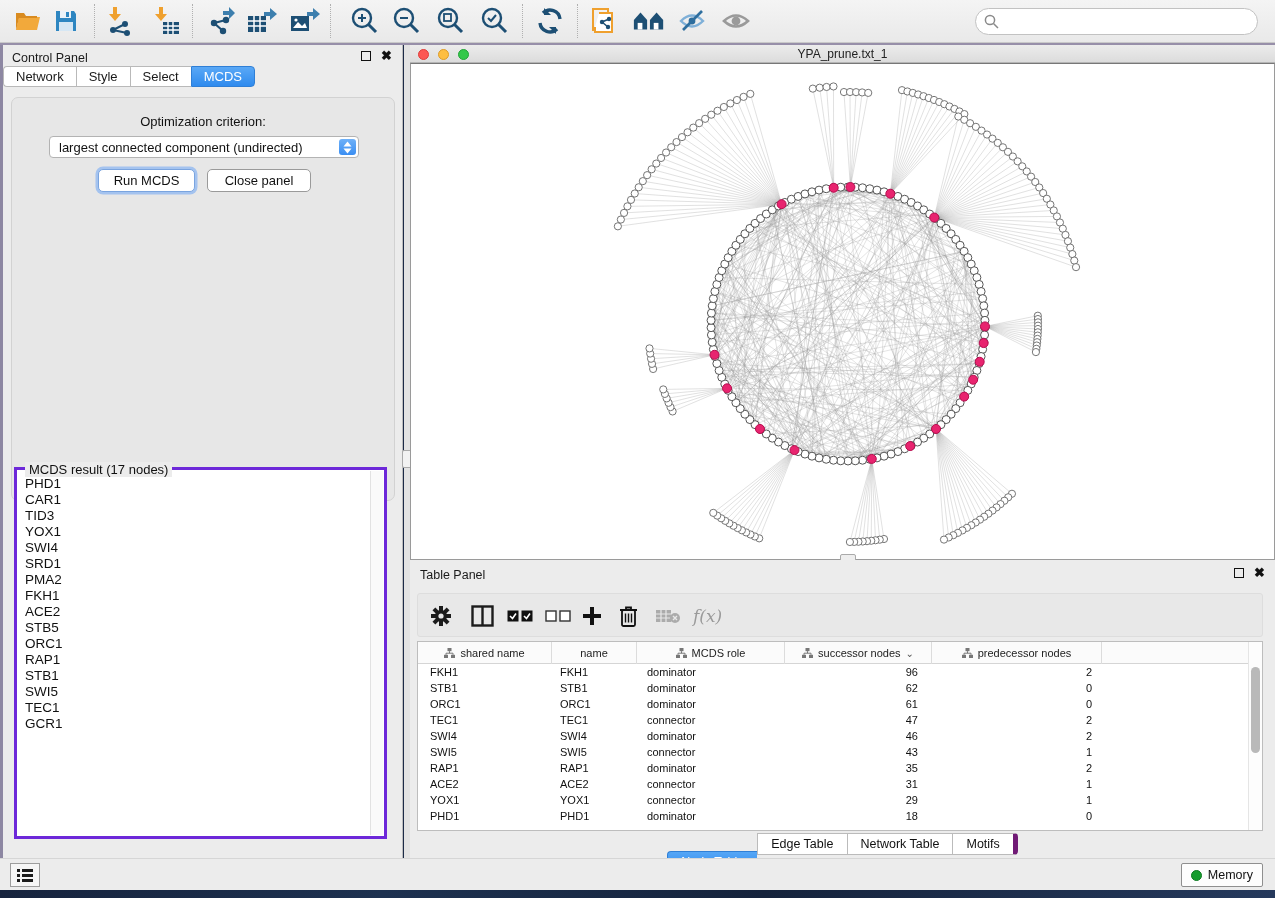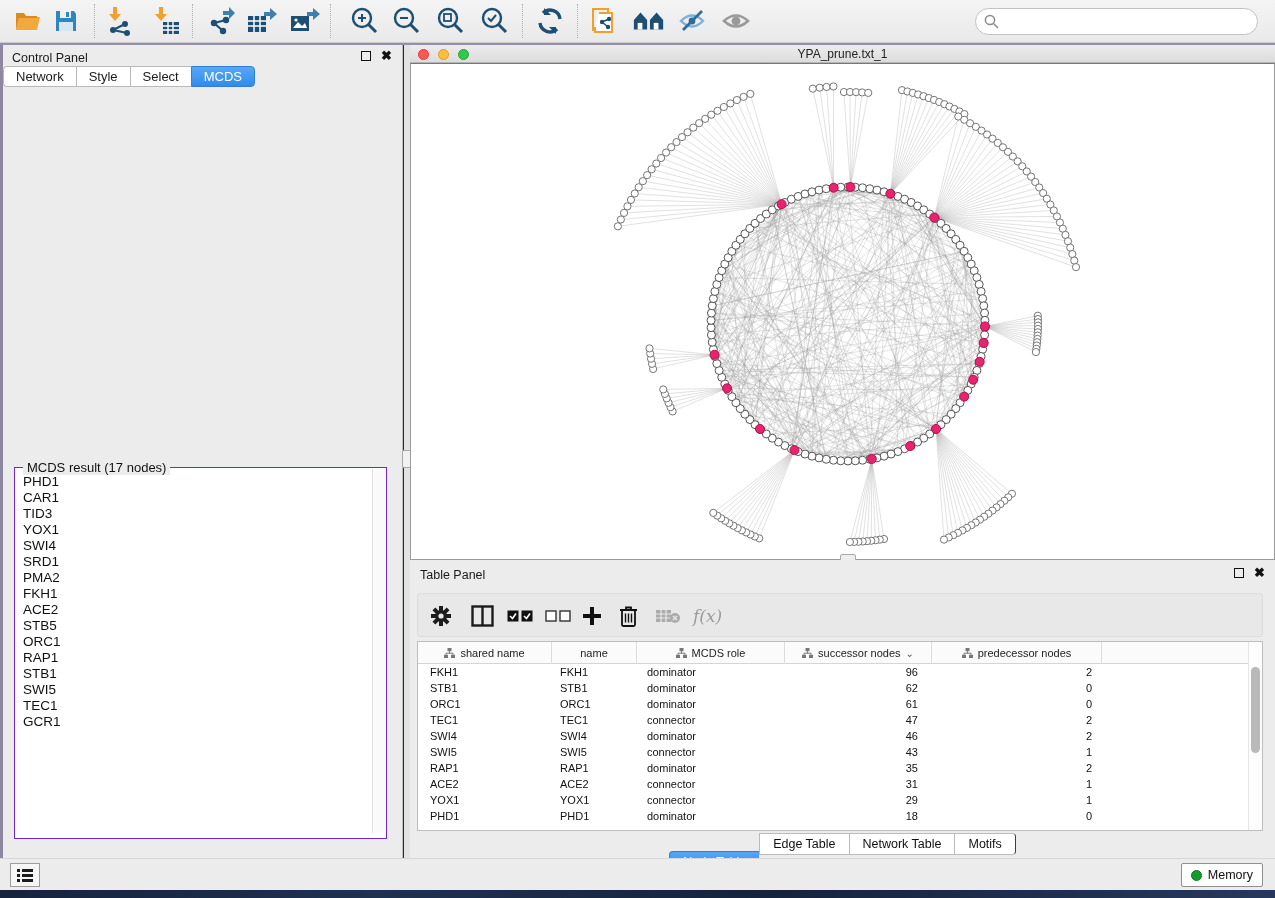--- a/index.html
+++ b/index.html
@@ -49,21 +49,21 @@
     align-items:center; justify-content:center; gap:1px; }
   #opt-stepper svg { display:block; }
   .cp-btn { position:absolute; top:71px; height:23px; background:#fff; border:1px solid #9a9a9a;
     border-radius:5px; font-size:13px; color:#111; display:flex; align-items:center;
     justify-content:center; }
   #run-btn { left:86px; width:97px; border-color:#7aa4df;
     box-shadow:0 0 0 2.5px rgba(110,165,245,.55); }
   #closepanel-btn { left:195px; width:104px; }
 
   #mcds-box { position:absolute; left:11px; top:422px; width:373px; height:372px;
-    background:#fff; border:1px solid #6d28d9; }
+    background:#fff; border:3px solid #6d28d9; }
   #mcds-legend { position:absolute; left:8px; top:-8px; background:#ececec; padding:0 4px;
     font-size:13px; color:#111; }
   #mcds-list { position:absolute; left:1px; top:6px; width:352px; }
   .mcds-item { font-size:13.5px; color:#111; line-height:16px; padding-left:7px; }
   #mcds-scroll { position:absolute; right:1px; top:1px; width:13px; height:364px;
     background:#fafafa; border-left:1px solid #e2e2e2; }
 
   
   #v-divider { position:absolute; left:404px; top:45px; width:6px; height:813px; background:#e3e3e3; }
   #v-grip { position:absolute; left:-2px; top:405px; width:10px; height:18px; background:#f2f2f2;
@@ -108,21 +108,21 @@
   .c3 { width:147px; text-align:right; padding-right:14px; }
   .c4 { width:170px; text-align:right; padding-right:10px; }
   #nt-scroll { position:absolute; right:0; top:0; width:14px; height:188px; background:#fdfdfd;
     border-left:1px solid #e5e5e5; }
   #nt-thumb { position:absolute; left:2px; top:25px; width:9px; height:86px; background:#b9b9b9;
     border-radius:5px; }
   #tp-tabs { position:absolute; left:0; top:273px; width:100%; display:flex; justify-content:center; }
   .tp-tab { height:22px; line-height:20px; padding:0 13px; font-size:12.5px; background:#fff;
     border:1px solid #bbb; border-right:none; color:#111; }
   .tp-tab:first-child { border-radius:4px 0 0 4px; }
-  .tp-tab:last-child { border-right:1px solid #701a75; border-radius:0 4px 4px 0; }
+  .tp-tab:last-child { border-right:5px solid #701a75; border-radius:0 4px 4px 0; }
   .tp-tab.active { background:linear-gradient(#55a6f6,#2f8bee); color:#fff; border-color:#2f7fd6;margin-top:18px; }
 
   
   #status-bar { position:absolute; left:0; top:858px; width:1275px; height:32px;
     background:#ececec; border-top:1px solid #d6d6d6; }
   #list-btn { position:absolute; left:10px; top:4px; width:30px; height:24px; background:#f6f6f6;
     border:1px solid #9d9d9d; display:flex; align-items:center; justify-content:center; }
   #memory-btn { position:absolute; right:12px; top:4px; height:24px; padding:0 9px;
     background:#fdfdfd; border:1px solid #8f8f8f; border-radius:2px; display:flex;
     align-items:center; gap:6px; font-size:12.5px; color:#111;margin-left:48px; }
@@ -274,20 +274,36 @@
   <div class="panel-title abs" style="left:9px; top:6px">Control Panel</div>
   <div class="panel-ctrls">
     <span class="float-box"></span>
     <span class="close-x">✖</span>
   </div>
   <div id="cp-tabs">
     <div class="cp-tab">Network</div>
     <div class="cp-tab">Style</div>
     <div class="cp-tab">Select</div>
     <div class="cp-tab active">MCDS</div>
+  </div>
+  <div id="cp-inner">
+    <div id="opt-label">Optimization criterion:</div>
+    <div id="opt-select">
+      <span>largest connected component (undirected)</span>
+      <span id="opt-stepper">
+        <svg width="9" height="6" viewBox="0 0 9 6">
+            <path d="M0.5 5.5 L4.5 0.5 L8.5 5.5 Z" fill="#fff"></path>
+          </svg>
+        <svg width="9" height="6" viewBox="0 0 9 6">
+            <path d="M0.5 0.5 L4.5 5.5 L8.5 0.5 Z" fill="#fff"></path>
+          </svg>
+      </span>
+    </div>
+    <div class="cp-btn" id="run-btn">Run MCDS</div>
+    <div class="cp-btn" id="closepanel-btn">Close panel</div>
   </div>
   <div id="mcds-box">
     <span id="mcds-legend">MCDS result (17 nodes)</span>
     <div id="mcds-list">
         <div class="mcds-item">PHD1</div>
         <div class="mcds-item">CAR1</div>
         <div class="mcds-item">TID3</div>
         <div class="mcds-item">YOX1</div>
         <div class="mcds-item">SWI4</div>
         <div class="mcds-item">SRD1</div>

